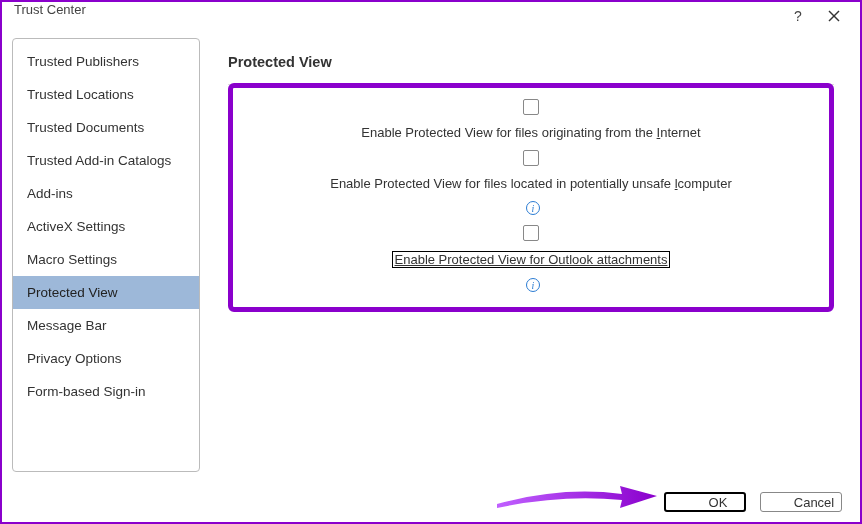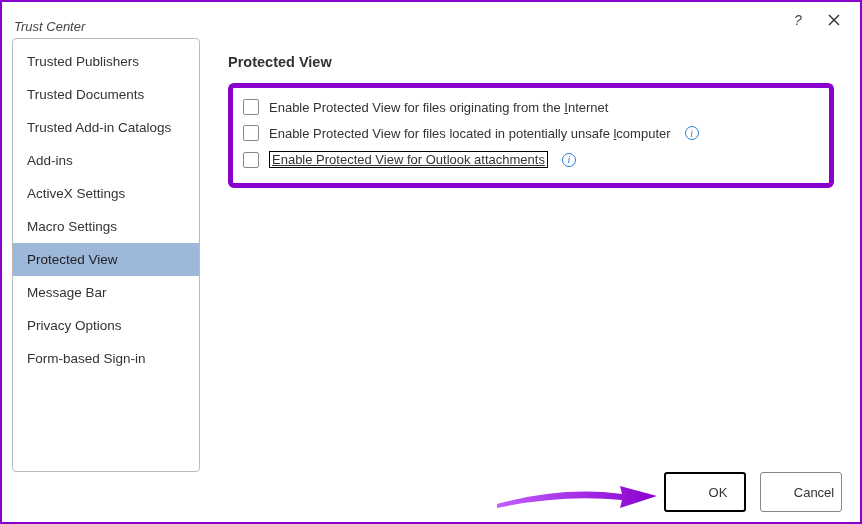--- a/index.html
+++ b/index.html
@@ -13,23 +13,22 @@
   .window {
     width: 862px;
     height: 524px;
     border: 2px solid #8a00cc;
     position: relative;
     background: #fff;
   }
   .titlebar {
     height: 32px;
     display: flex;
-    align-items: flex-end;
+    align-items: flex-start;
     padding: 0 8px 0 12px;
-    font-style: italic;
   }
   .titlebar .title {
     flex: 1;
     font-size: 13px;
     color: #444;
   }
   .titlebar .help, .titlebar .close {
     width: 36px;
     height: 28px;
     display: flex;
@@ -89,20 +88,21 @@
     padding: 6px 10px 10px 10px;
     margin-top: -12px;
   }
   .chk-row {
     display: flex;
     align-items: center;
     gap: 10px;
     padding: 5px 0;
     font-size: 13px;
     color: #333;
+    flex-direction: column;
   }
   .chk-box {
     width: 16px;
     height: 16px;
     border: 1px solid #888;
     border-radius: 2px;
     background: #fff;
     flex-shrink: 0;
   }
   .chk-label { display: inline; }
@@ -128,21 +128,21 @@
   .footer {
     position: absolute;
     bottom: 10px;
     right: 18px;
     display: flex;
     gap: 14px;
     align-items: center;
   }
   .btn {
     min-width: 82px;
-    height: 40px;
+    height: 20px;
     border: 1px solid #888;
     border-radius: 3px;
     background: #fff;
     font-size: 13px;
     display: flex;
     align-items: center;
     justify-content: center;
     cursor: default;
     padding-left: 26px;
   }
@@ -168,20 +168,21 @@
         <line x1="1" y1="1" x2="11" y2="11" stroke="#333" stroke-width="1.4"></line>
         <line x1="11" y1="1" x2="1" y2="11" stroke="#333" stroke-width="1.4"></line>
       </svg>
     </div>
   </div>
 
   <div class="body">
 
     <div class="sidebar">
       <div class="sidebar-item">Trusted Publishers</div>
+      <div class="sidebar-item">Trusted Locations</div>
       <div class="sidebar-item">Trusted Documents</div>
       <div class="sidebar-item">Trusted Add-in Catalogs</div>
       <div class="sidebar-item">Add-ins</div>
       <div class="sidebar-item">ActiveX Settings</div>
       <div class="sidebar-item">Macro Settings</div>
       <div class="sidebar-item selected">Protected View</div>
       <div class="sidebar-item">Message Bar</div>
       <div class="sidebar-item">Privacy Options</div>
       <div class="sidebar-item">Form-based Sign-in</div>
     </div>

